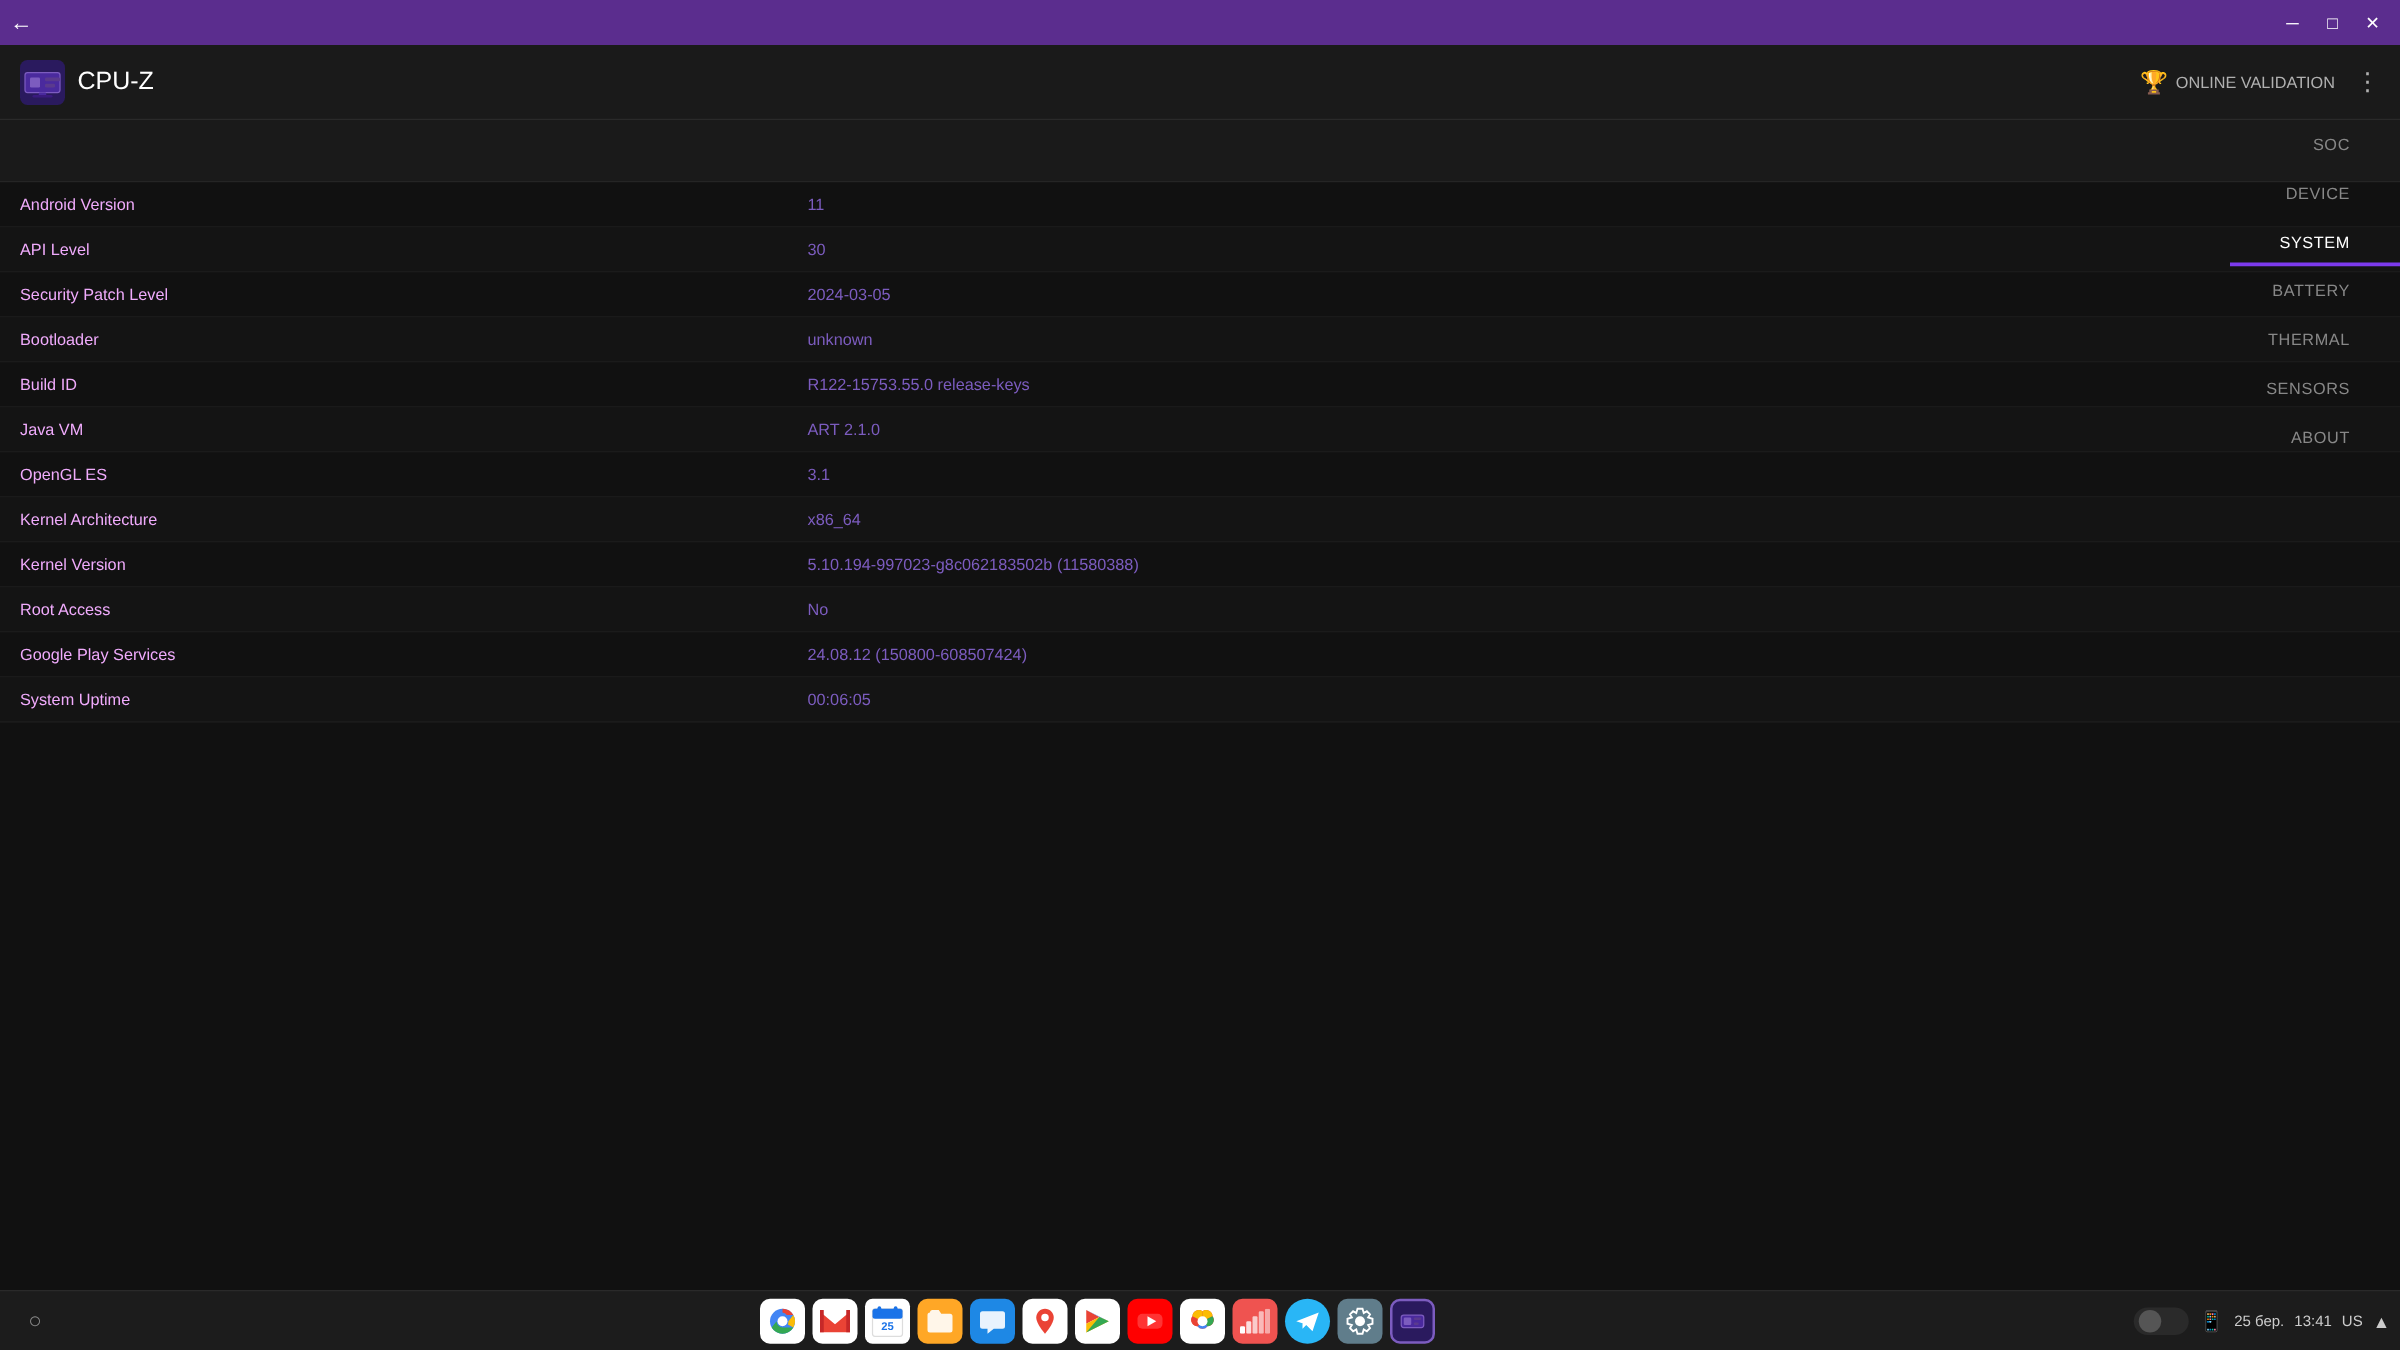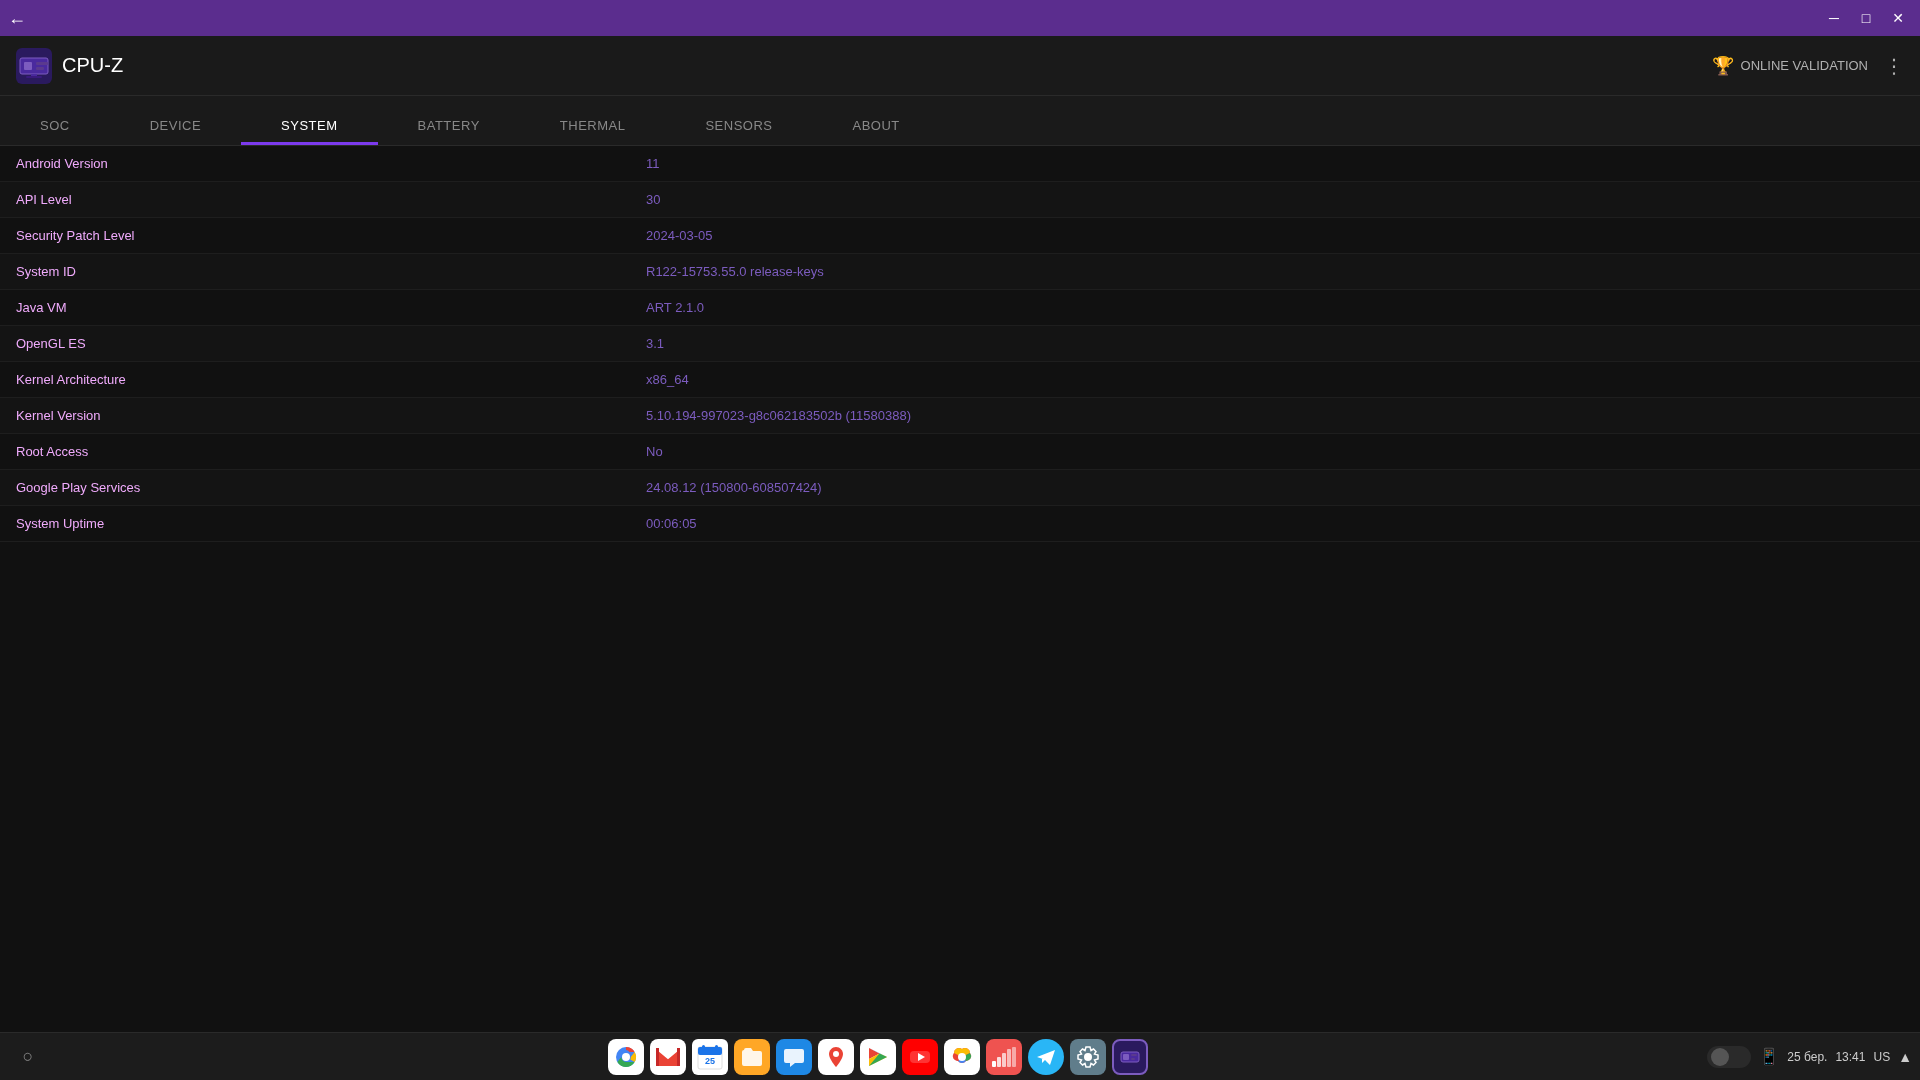--- a/index.html
+++ b/index.html
@@ -112,20 +112,21 @@
     }
 
     
     .tab-bar {
       width: 100%;
       height: 50px;
       background: #1a1a1a;
       display: flex;
       align-items: flex-end;
       border-bottom: 1px solid #2a2a2a;
+      flex-direction: column;
     }
     .tab-item {
       padding: 12px 40px;
       font-size: 13px;
       color: #888;
       cursor: pointer;
       position: relative;
       text-transform: uppercase;
       letter-spacing: 0.5px;
       white-space: nowrap;
@@ -304,21 +305,25 @@
     </div>
       <div class="info-row">
       <div class="info-label">API Level</div>
       <div class="info-value">30</div>
     </div>
       <div class="info-row">
       <div class="info-label">Security Patch Level</div>
       <div class="info-value">2024-03-05</div>
     </div>
       <div class="info-row">
-      <div class="info-label">System ID</div>
+      <div class="info-label">Bootloader</div>
+      <div class="info-value">unknown</div>
+    </div>
+      <div class="info-row">
+      <div class="info-label">Build ID</div>
       <div class="info-value">R122-15753.55.0 release-keys</div>
     </div>
       <div class="info-row">
       <div class="info-label">Java VM</div>
       <div class="info-value">ART 2.1.0</div>
     </div>
       <div class="info-row">
       <div class="info-label">OpenGL ES</div>
       <div class="info-value">3.1</div>
     </div>

